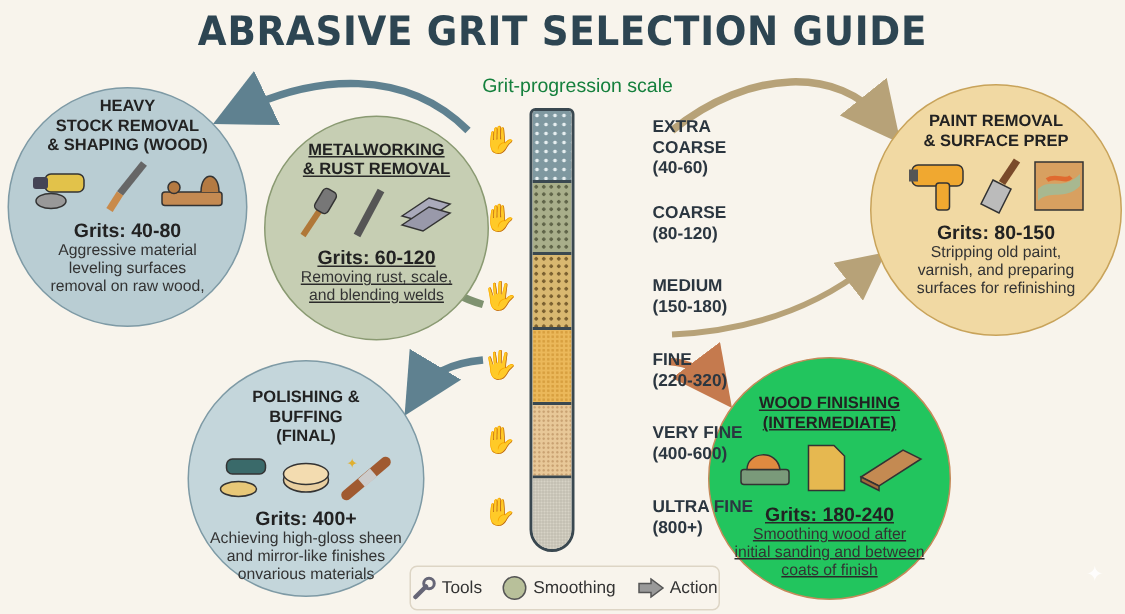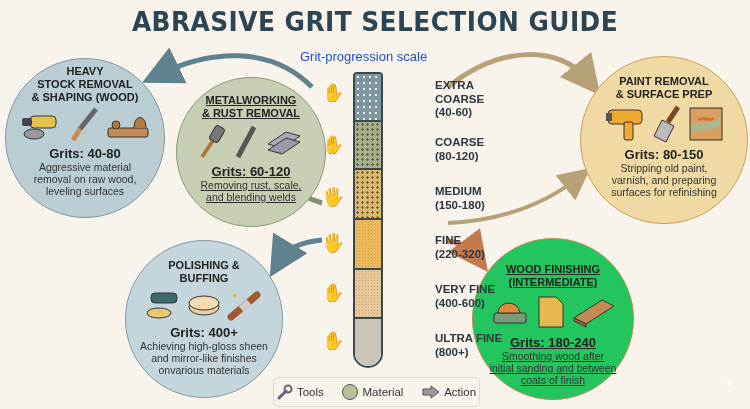--- a/index.html
+++ b/index.html
@@ -1,18 +1,18 @@
 <!DOCTYPE html>
 <html><head>
 <meta charset="utf-8">
 <style>
   html,body{margin:0;padding:0;}
   body{width:750px;height:409px;background:#f8f4ec;position:relative;overflow:hidden;font-family:"DejaVu Sans","Liberation Sans",sans-serif;color:#2a2a2a;}
   .title{position:absolute;left:0;top:6px;width:750px;text-align:center;font-size:27px;font-weight:bold;color:#2d4552;letter-spacing:0.5px;font-family:"DejaVu Sans",sans-serif;transform:scaleX(0.92);}
-  .subtitle{position:absolute;left:300px;top:49px;width:170px;font-size:13px;color:#1d4ed8;font-family:"Liberation Sans",sans-serif;}
+  .subtitle{position:absolute;left:300px;top:49px;width:170px;text-align:center;font-size:13px;color:#15803d;font-family:"Liberation Sans",sans-serif;}
   .circle{position:absolute;border-radius:50%;box-sizing:border-box;text-align:center;}
   .circle .ct{font-weight:bold;font-size:11px;line-height:13px;color:#222;font-family:"Liberation Sans",sans-serif;text-align:center;}
   .circle .grits{font-weight:bold;font-size:13px;color:#222;font-family:"Liberation Sans",sans-serif;}
   .circle .desc{font-size:10.5px;line-height:12px;color:#333;font-family:"Liberation Sans",sans-serif;}
   .icons{display:flex;justify-content:center;align-items:center;gap:6px;}
   .arrows{position:absolute;left:0;top:0;width:750px;height:409px;pointer-events:none;}
   .col{position:absolute;left:353px;top:72px;width:30px;height:296px;border:2px solid #3a4850;border-radius:4px 4px 15px 15px;overflow:hidden;box-sizing:border-box;}
   .seg{width:100%;box-sizing:border-box;border-bottom:2px solid #3a4850;}
   .seg:last-child{border-bottom:none;}
   .glabel{position:absolute;left:396px;font-weight:bold;font-size:11.5px;line-height:13.5px;color:#2b3640;font-family:"Liberation Sans",sans-serif;margin-left:39px;}
@@ -65,22 +65,22 @@
         <line x1="10" y1="22" x2="3" y2="33" stroke="#c98a4a" stroke-width="5"></line>
       </svg>
     <svg width="44" height="30" viewBox="0 0 44 30">
         <rect x="2" y="18" width="40" height="9" rx="2" fill="#c48a52" stroke="#333"></rect>
         <path d="M28,18 C28,4 40,4 40,18" fill="#b47a42" stroke="#333"></path>
         <circle cx="10" cy="15" r="4" fill="#b47a42" stroke="#333"></circle>
       </svg>
   </div>
   <div class="grits">Grits: 40-80</div>
   <div class="desc">Aggressive material</div>
+  <div class="desc">leveling surfaces</div>
   <div class="desc">removal on raw wood,</div>
-  <div class="desc">leveling surfaces</div>
 </div>
 
 <div class="circle" style="left:176px;top:77px;width:150px;height:150px;background:#c6ceb3;border:1.5px solid #8a9a72;padding-top:16px;text-decoration:underline;">
   <div class="ct">METALWORKING</div>
   <div class="ct">&amp; RUST REMOVAL</div>
   <div class="icons" style="height:44px;">
     <svg width="30" height="36" viewBox="0 0 30 36">
         <line x1="4" y1="33" x2="18" y2="12" stroke="#b07838" stroke-width="4"></line>
         <rect x="14" y="2" width="10" height="16" rx="3" fill="#777" stroke="#333" transform="rotate(30 19 10)"></rect>
       </svg>
@@ -118,20 +118,21 @@
   </div>
   <div class="grits">Grits: 80-150</div>
   <div class="desc">Stripping old paint,</div>
   <div class="desc">varnish, and preparing</div>
   <div class="desc">surfaces for refinishing</div>
 </div>
 
 <div class="circle" style="left:125px;top:240px;width:158px;height:158px;background:#c4d6db;border:1.5px solid #7e9aa5;padding-top:18px;">
   <div class="ct">POLISHING &amp;</div>
   <div class="ct">BUFFING</div>
+  <div class="ct">(FINAL)</div>
   <div class="icons" style="height:40px;">
     <svg width="36" height="32" viewBox="0 0 36 32">
         <rect x="6" y="4" width="26" height="10" rx="4" fill="#3a6a6a" stroke="#333"></rect>
         <ellipse cx="14" cy="24" rx="12" ry="5" fill="#e8c878" stroke="#333"></ellipse>
       </svg>
     <svg width="34" height="24" viewBox="0 0 34 24">
         <ellipse cx="17" cy="14" rx="15" ry="8" fill="#e9cfa0" stroke="#333"></ellipse>
         <ellipse cx="17" cy="10" rx="15" ry="7" fill="#f3dcb0" stroke="#333"></ellipse>
       </svg>
     <svg width="36" height="32" viewBox="0 0 36 32">
@@ -213,21 +214,21 @@
 <div class="legend">
   <div class="leg-item">
     <svg width="16" height="16" viewBox="0 0 16 16">
         <path d="M2,14 L9,7" stroke="#667" stroke-width="3" stroke-linecap="round"></path>
         <circle cx="11" cy="5" r="3.5" fill="none" stroke="#667" stroke-width="2"></circle>
       </svg>
     <span>Tools</span>
   </div>
   <div class="leg-item">
     <span style="display:inline-block;width:14px;height:14px;border-radius:50%;background:#b8c09a;border:1px solid #555;"></span>
-    <span>Material</span>
+    <span>Smoothing</span>
   </div>
   <div class="leg-item">
     <svg width="18" height="14" viewBox="0 0 18 14">
         <path d="M1,4 L9,4 L9,1 L17,7 L9,13 L9,10 L1,10 Z" fill="#999" stroke="#555"></path>
       </svg>
     <span>Action</span>
   </div>
 </div>
 
 <div class="sparkle">✦</div>

